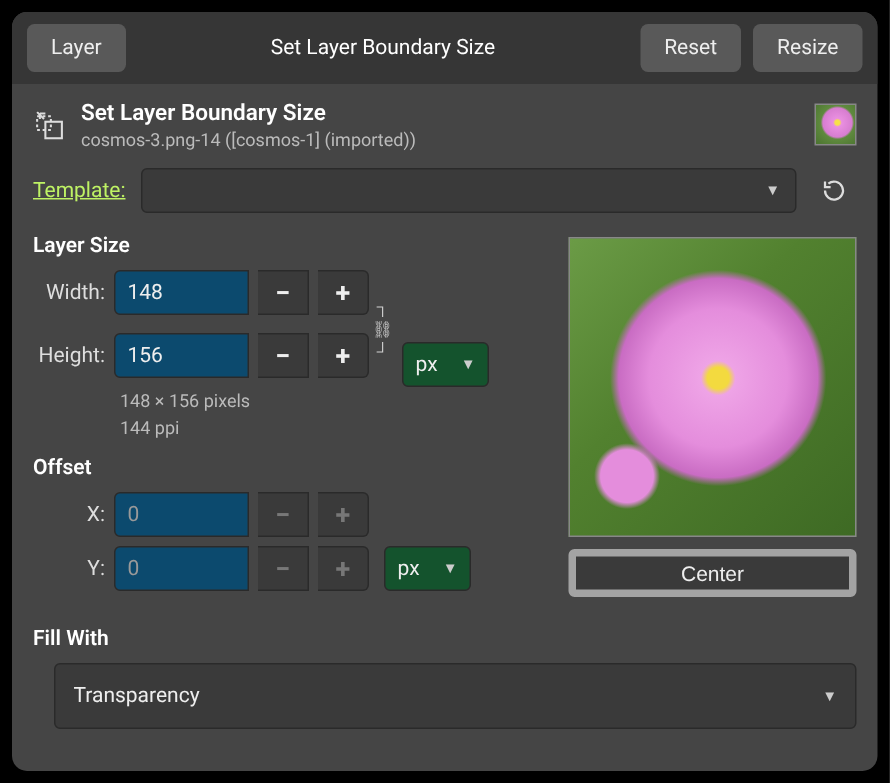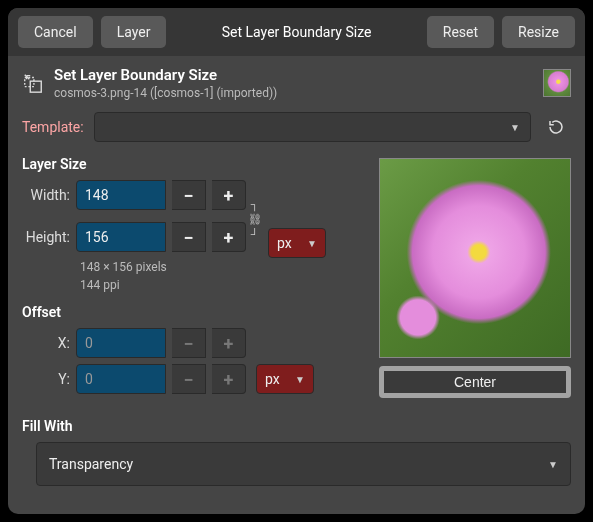--- a/index.html
+++ b/index.html
@@ -76,21 +76,21 @@
     width: 22px;
     height: 22px;
     display: block;
   }
   .template-row {
     display: flex;
     align-items: center;
     gap: 10px;
     margin-bottom: 14px;
   }
-  .label { color: #fca5a5; font-size: 14px; }
+  .label { color: #bef264; font-size: 14px; text-decoration: underline; }
   .dropdown {
     flex: 1;
     background: #3a3a3a;
     border: 1px solid #2a2a2a;
     border-radius: 4px;
     height: 30px;
     display: flex;
     align-items: center;
     padding: 0 10px;
     justify-content: space-between;
@@ -181,21 +181,21 @@
     align-items: center;
     justify-content: center;
     font-family: inherit;
   }
   .spin-btn.last { border-radius: 0 4px 4px 0; }
   .spin-btn.disabled { color: #777; cursor: default; }
   .spin-input.disabled { color: #999; }
   .unit-dd {
     width: 58px;
     height: 30px;
-    background: #7f1d1d;
+    background: #14532d;
     border: 1px solid #2a2a2a;
     border-radius: 4px;
     color: #eee;
     display: flex;
     align-items: center;
     justify-content: space-between;
     padding: 0 8px;
     font-size: 14px;
     cursor: pointer;
     margin-left: 4px;
@@ -237,21 +237,20 @@
   }
   .chev { font-size: 10px; color: #ccc; }
   .size-rows { display: flex; align-items: center; gap: 2px; }
   .size-fields { display: flex; flex-direction: column; gap: 6px; }
 </style>
 </head>
 <body>
 
 <div class="dialog">
   <div class="top-bar">
-    <button class="btn">Cancel</button>
     <button class="btn">Layer</button>
     <div class="title-bar-text">Set Layer Boundary Size</div>
     <button class="btn">Reset</button>
     <button class="btn">Resize</button>
   </div>
 
   <div class="content">
     <div class="header-row">
       <span>
         <svg class="icon-resize" viewBox="0 0 24 24">

